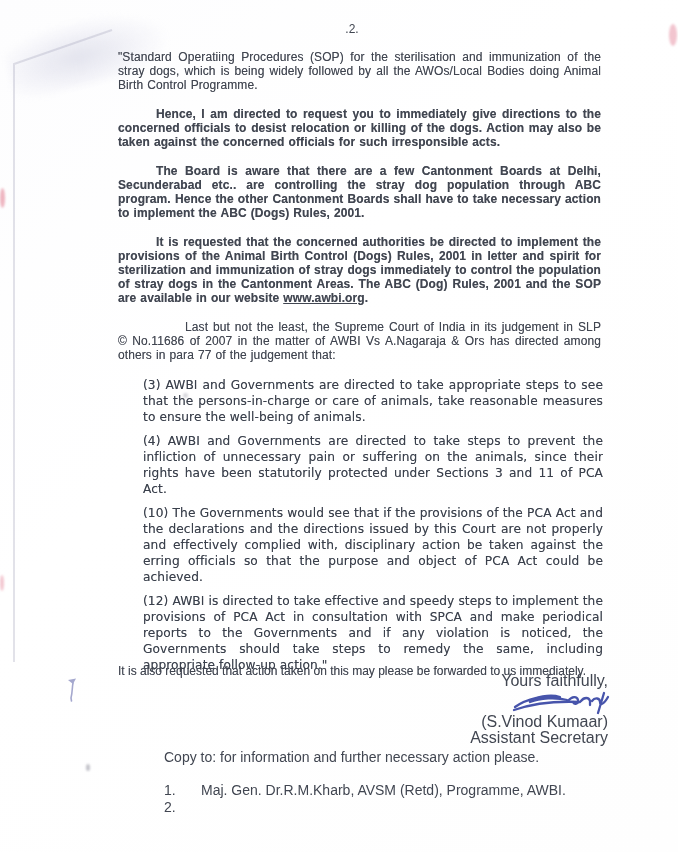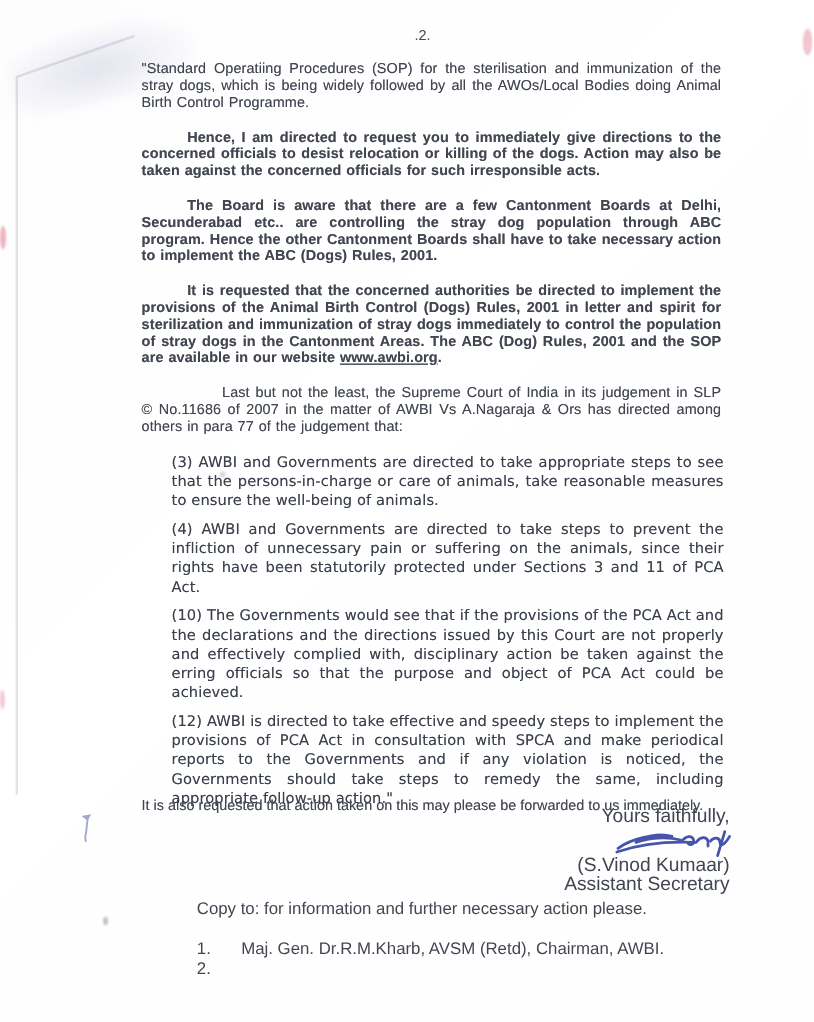--- a/index.html
+++ b/index.html
@@ -105,21 +105,21 @@
     </div>
     <div class="name">(S.Vinod Kumaar)</div>
     <div class="title">Assistant Secretary</div>
   </div>
 
   <div class="copy-block">
     <div>Copy to: for information and further necessary action please.</div>
     <div class="copy-items">
       <div class="copy-row">
         <span class="num">1.</span>
-        <span>Maj. Gen. Dr.R.M.Kharb, AVSM (Retd), Chairman, AWBI.</span>
+        <span>Maj. Gen. Dr.R.M.Kharb, AVSM (Retd), Programme, AWBI.</span>
       </div>
       <div class="copy-row">
         <span class="num">2.</span>
       </div>
     </div>
   </div>
 
 </div>
 
 </body></html>

